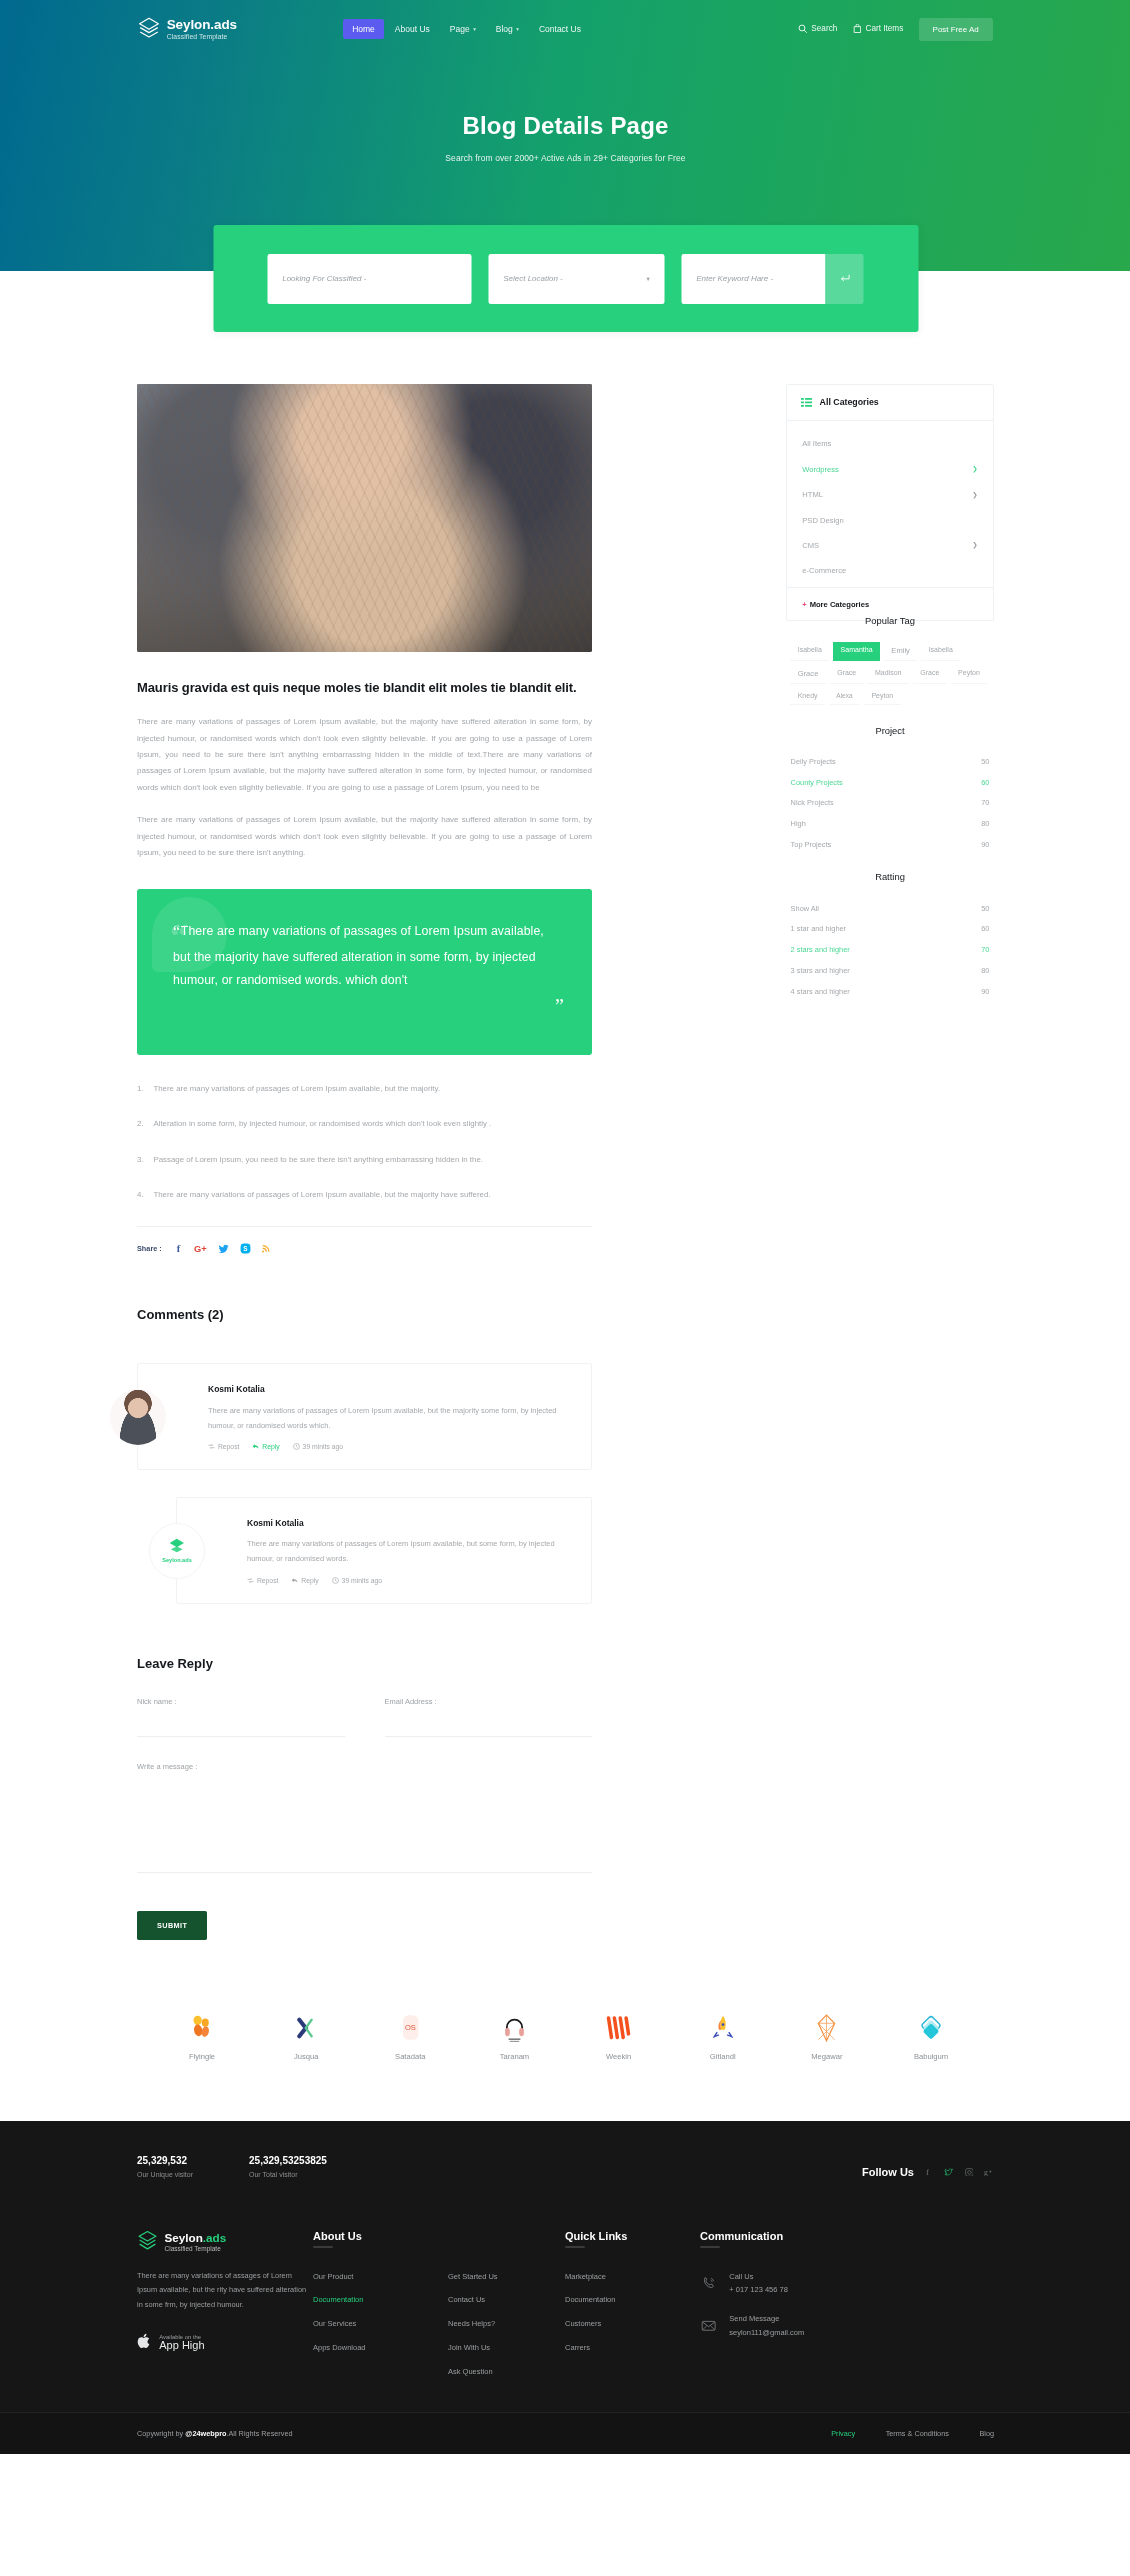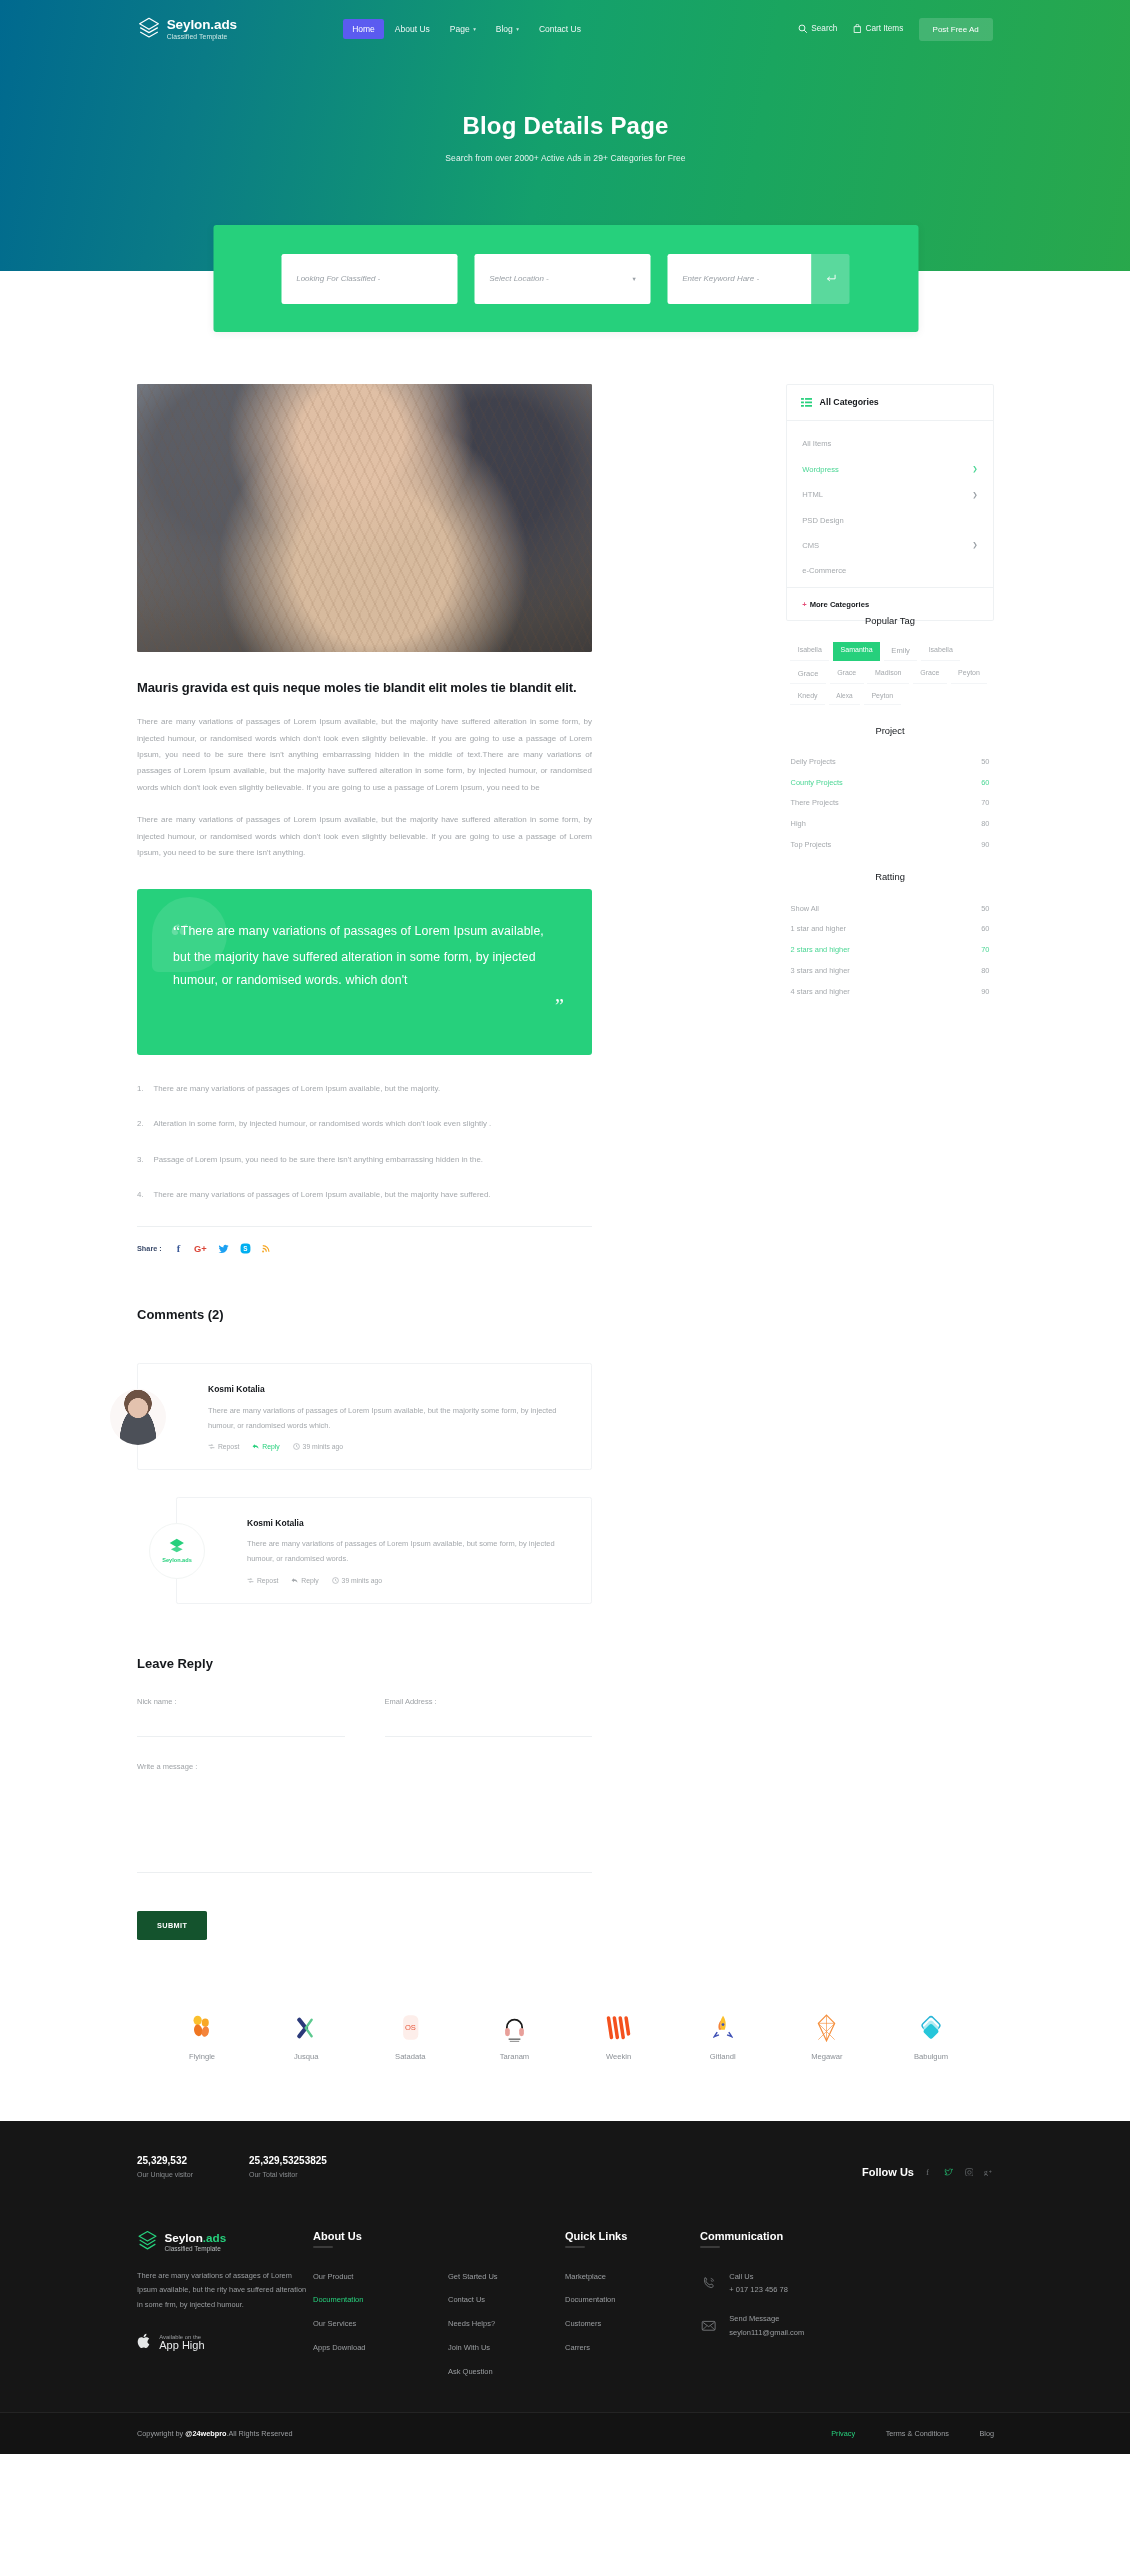--- a/index.html
+++ b/index.html
@@ -74,21 +74,21 @@
     top: 225px;
     width: 705px; height: 107px;
     background: #26d07c;
     border-radius: 2.9px;
     display: flex; align-items: center; justify-content: center;
     box-shadow: 0 1.2px 8.2px rgba(0,0,0,.06);
     z-index: 5;
   }
   .search-row { display: flex; align-items: center; gap: 17px; }
   .sfield {
-    width: 176px; height: 50px; background: #fff; border: none; border-radius: 2.3px;
+    width: 204px; height: 50px; background: #fff; border: none; border-radius: 2.3px;
     padding: 0 14.7px; font-size: 8px; color: #9aa0a6;
     font-family: "Liberation Sans", sans-serif; font-style: italic;
   }
   .sfield::placeholder { color: #9aa0a6; font-style: italic; }
   .sselect-wrap { position: relative; width: 176px; }
   .sselect-wrap .chev {
     position: absolute; right: 14.7px; top: 50%; transform: translateY(-50%);
     font-size: 6.5px; color: #9aa0a6; pointer-events: none;
   }
   .skeyword-wrap { display: flex; }
@@ -640,21 +640,21 @@
         <div class="side-list" id="projList">
             <div class="side-li">
               <span>Deily Projects</span>
               <span>50</span>
             </div>
             <div class="side-li active">
               <span>County Projects</span>
               <span>60</span>
             </div>
             <div class="side-li">
-              <span>There Projects</span>
+              <span>Nick Projects</span>
               <span>70</span>
             </div>
             <div class="side-li">
               <span>High</span>
               <span>80</span>
             </div>
             <div class="side-li">
               <span>Top Projects</span>
               <span>90</span>
             </div>

